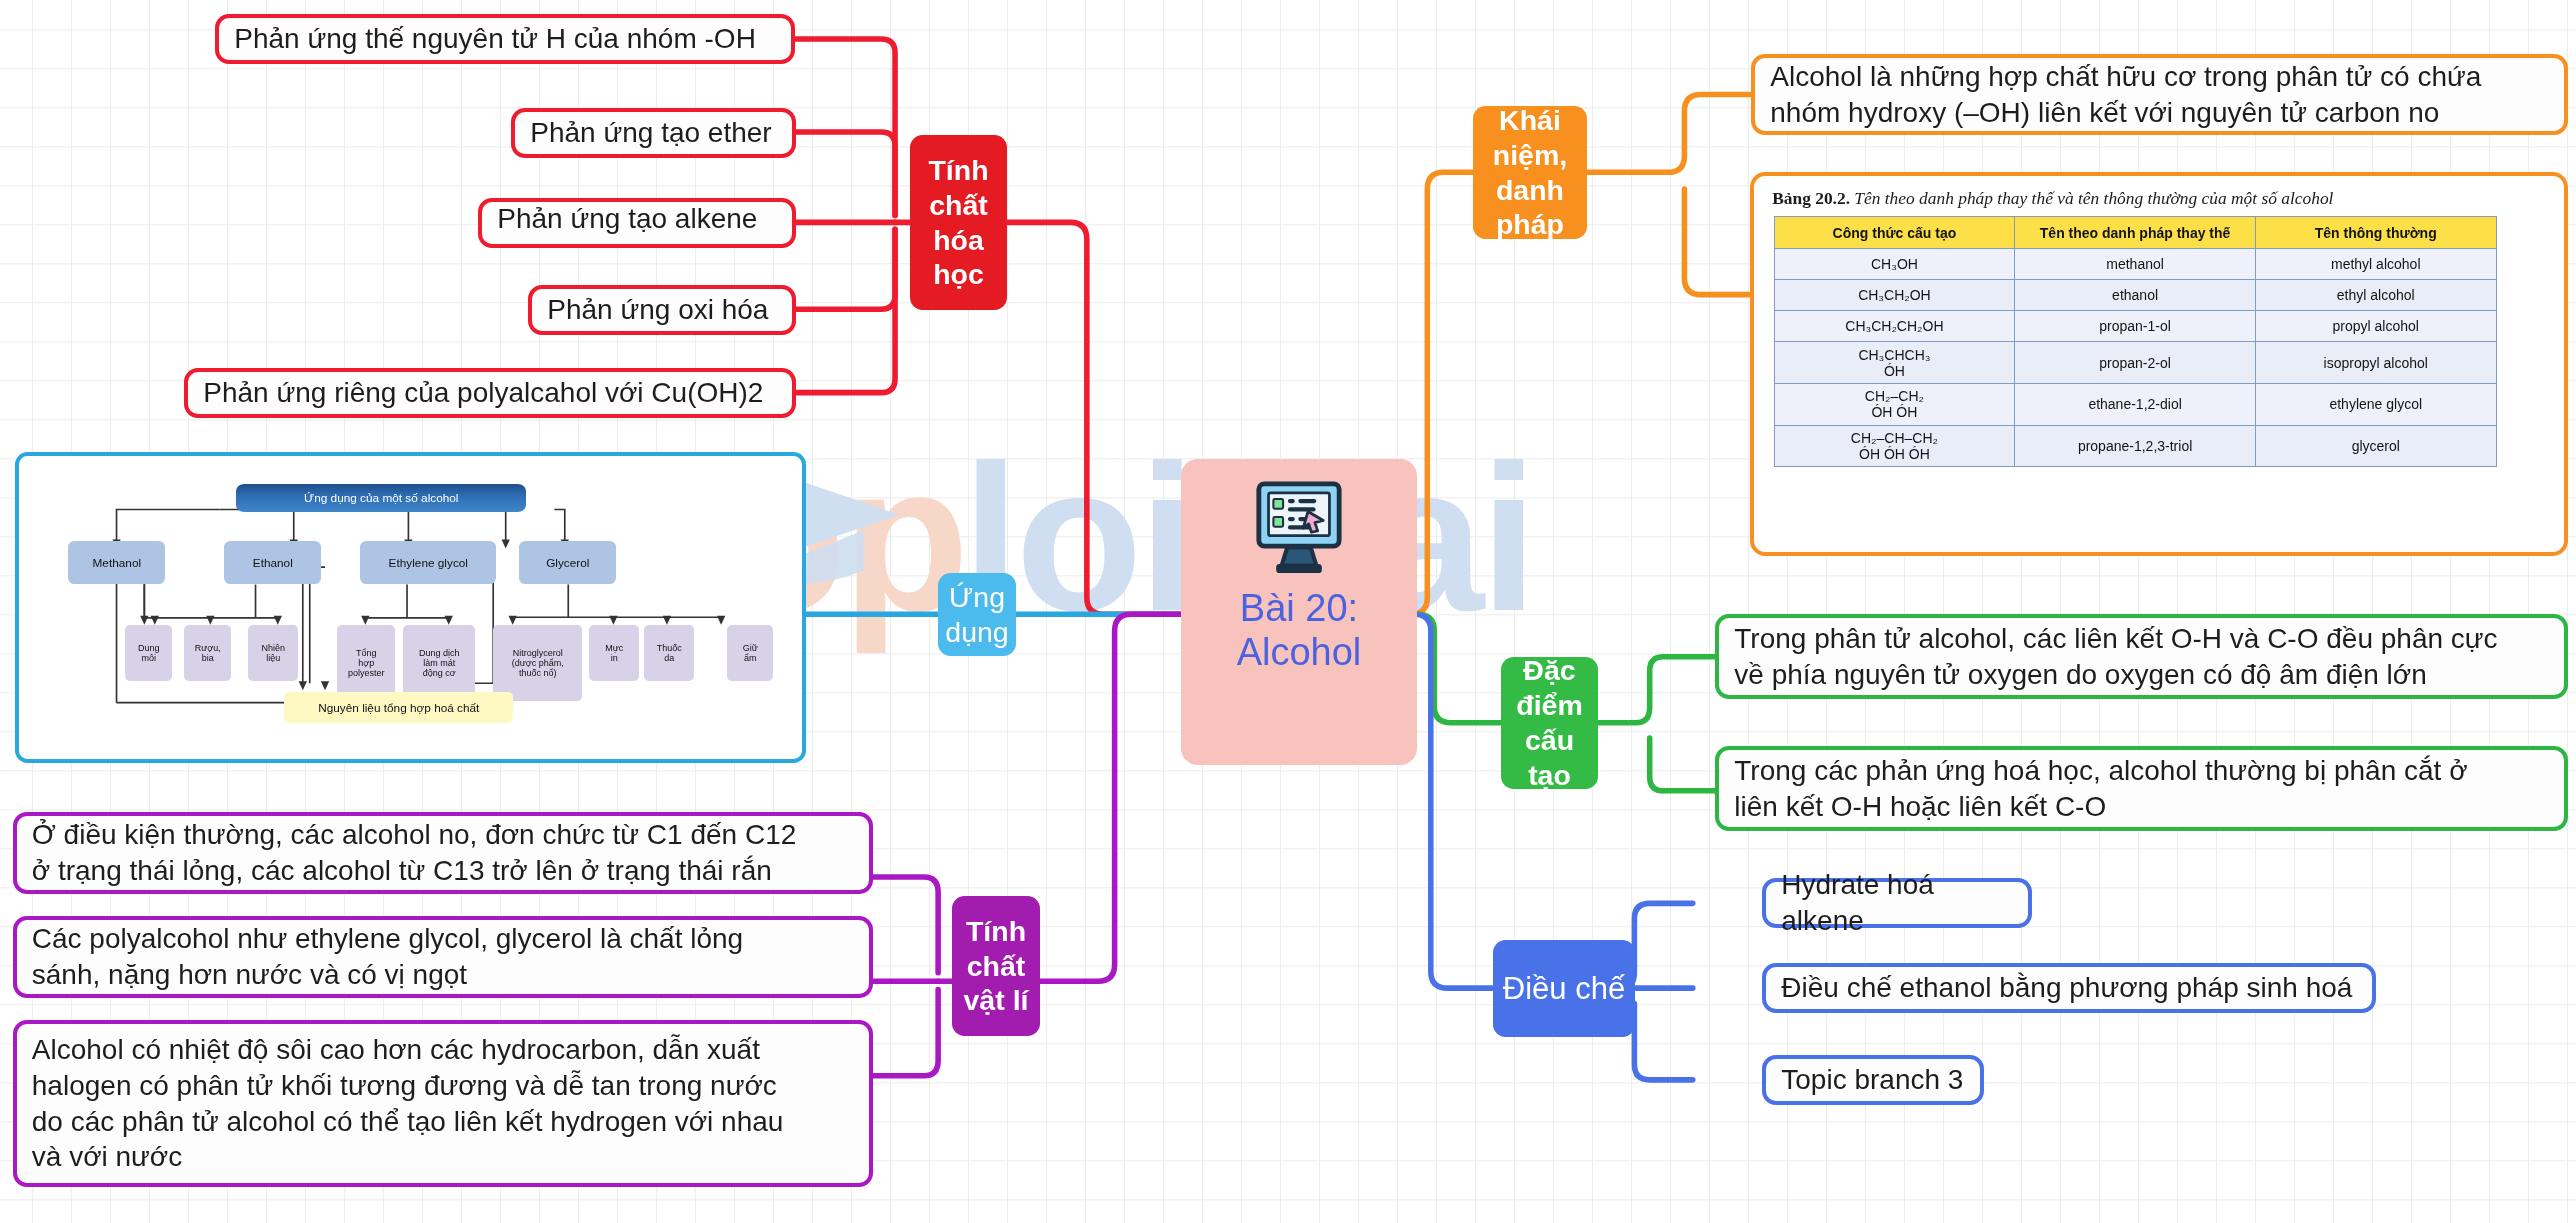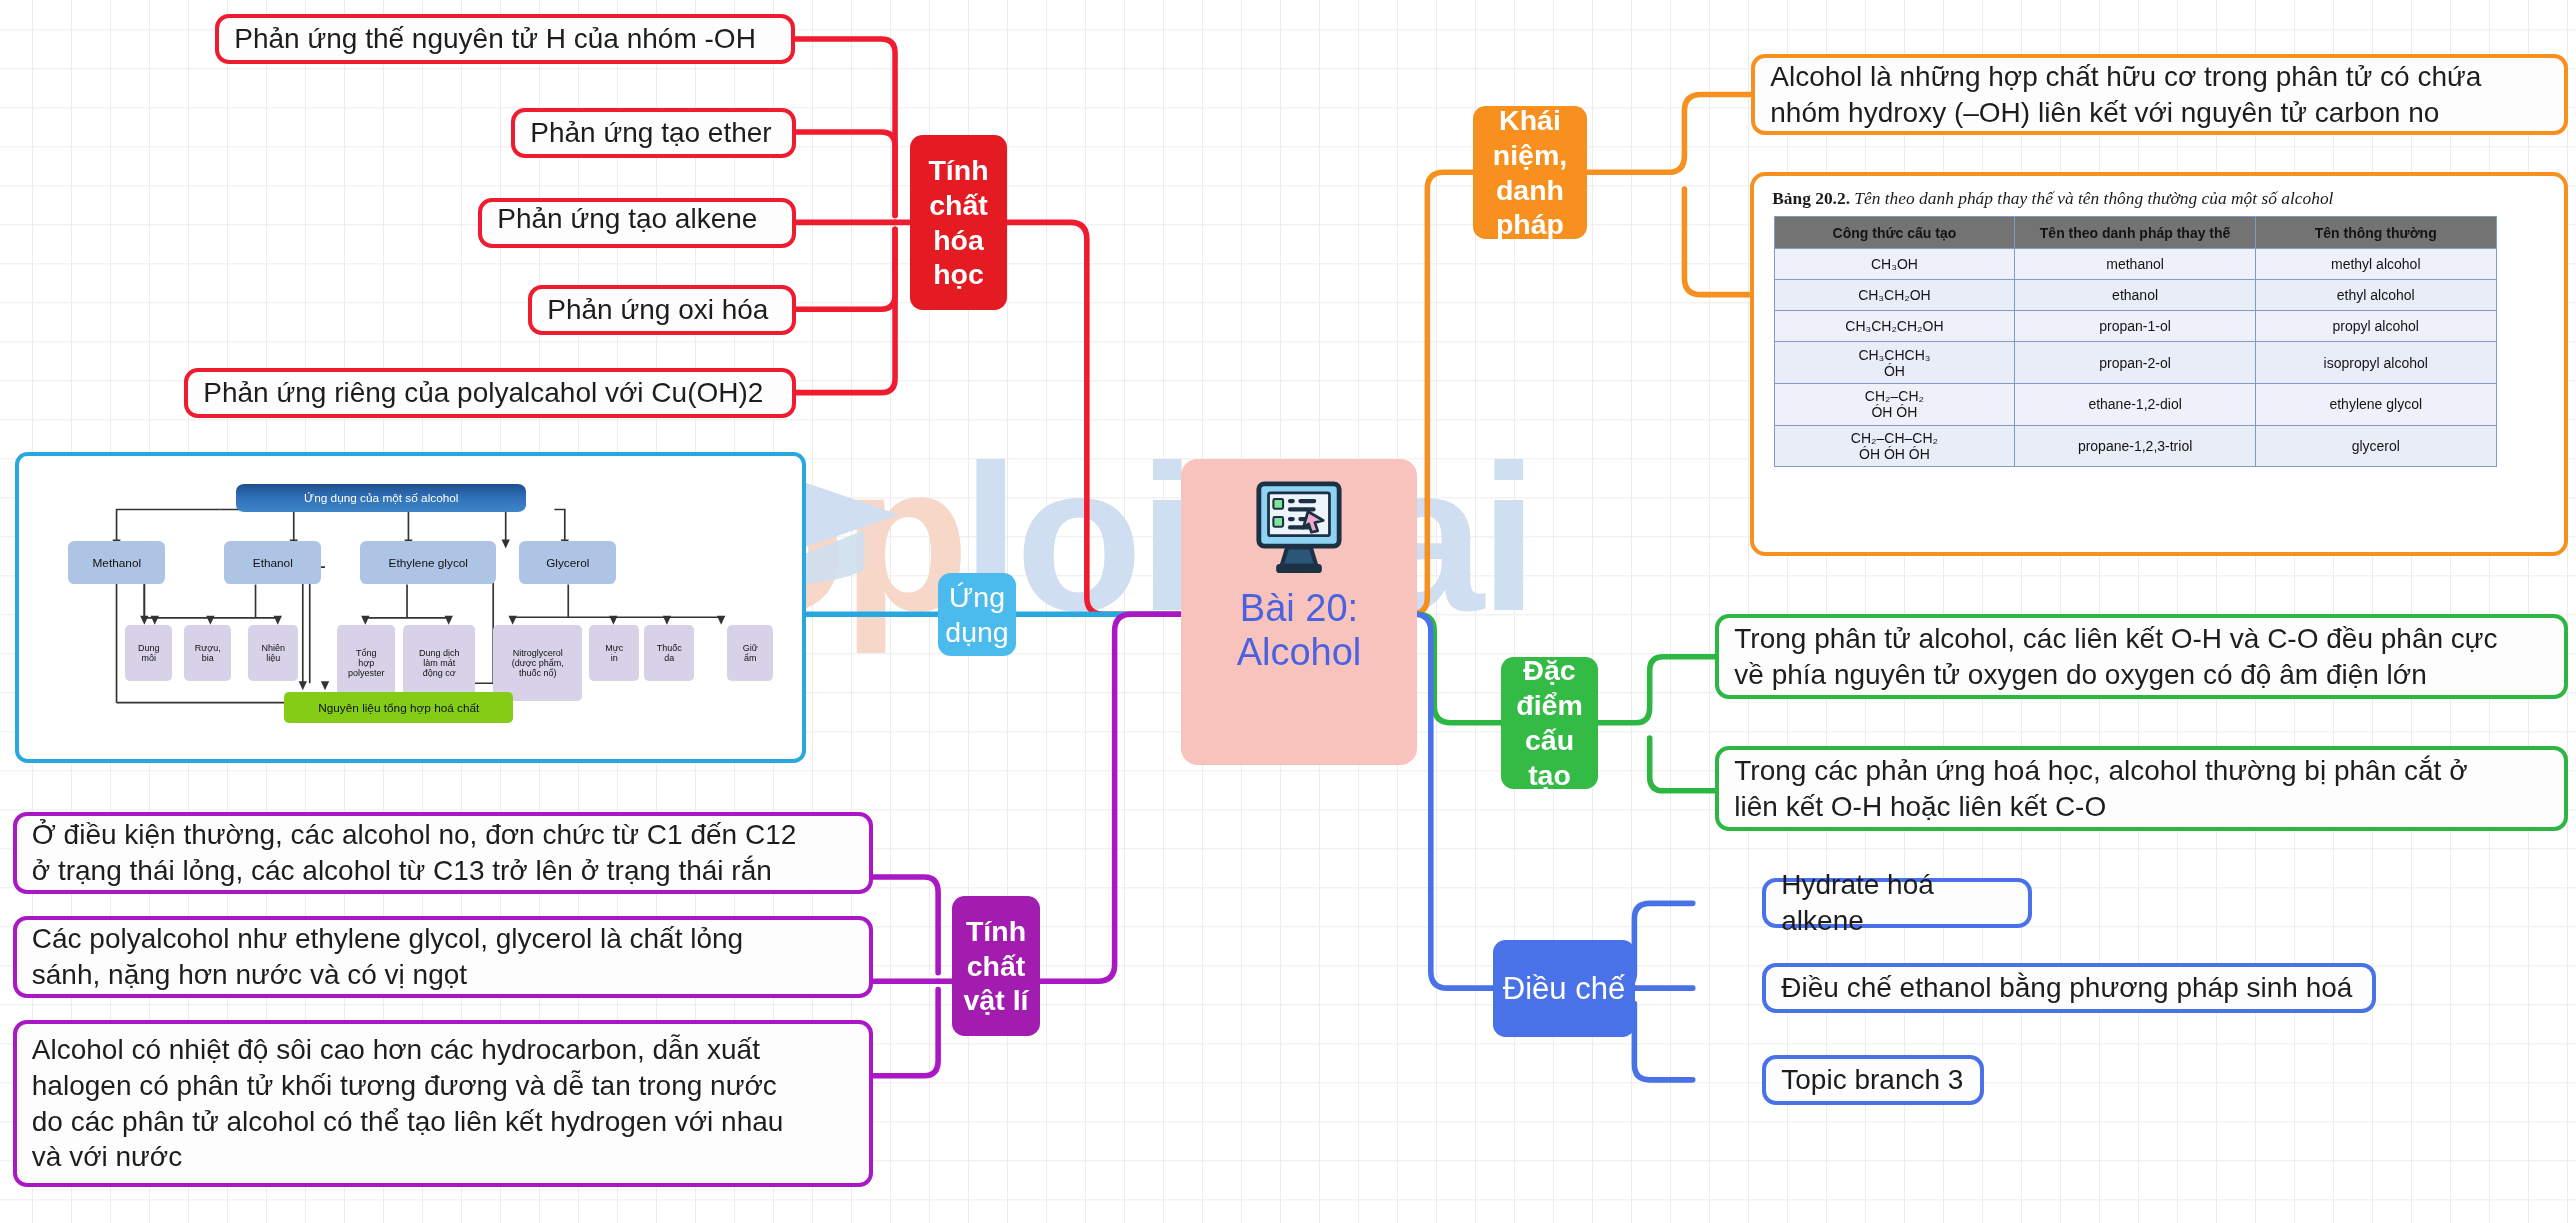--- a/index.html
+++ b/index.html
@@ -140,21 +140,21 @@
     border-radius: 4.9px;
     color: #111;
     font-size: 9px;
     display: flex; align-items: center; justify-content: center;
     text-align: center;
     line-height: 1.14;
     padding: 1.4px;
   }
   .fig-bottom {
     position: absolute;
-    background: #84cc16;
+    background: #fef9c3;
     border-radius: 4.9px;
     color: #111;
     font-size: 11.8px;
     display: flex; align-items: center; justify-content: center;
   }
 
   
   .tbl-card {
     position: absolute;
     background: #ffffff;
@@ -179,21 +179,21 @@
   }
   table.b202 th, table.b202 td {
     border: 0.7px solid #7f9dc4;
     text-align: center;
     font-size: 14px;
     color: #141414;
     padding: 4.2px 2.8px;
     font-family: "Liberation Sans", sans-serif;
   }
   table.b202 th {
-    background: #737373;
+    background: #fde047;
     font-weight: bold;
     height: 32px;
   }
   table.b202 td { background: #e9edf7; height: 31px; }
   table.b202 tr:nth-child(odd) td { background: #eef1f9; }
   .formula { line-height: 1.15; white-space: pre-line; }
 
   .txt { white-space: pre-line; }
 </style>
 </head>

